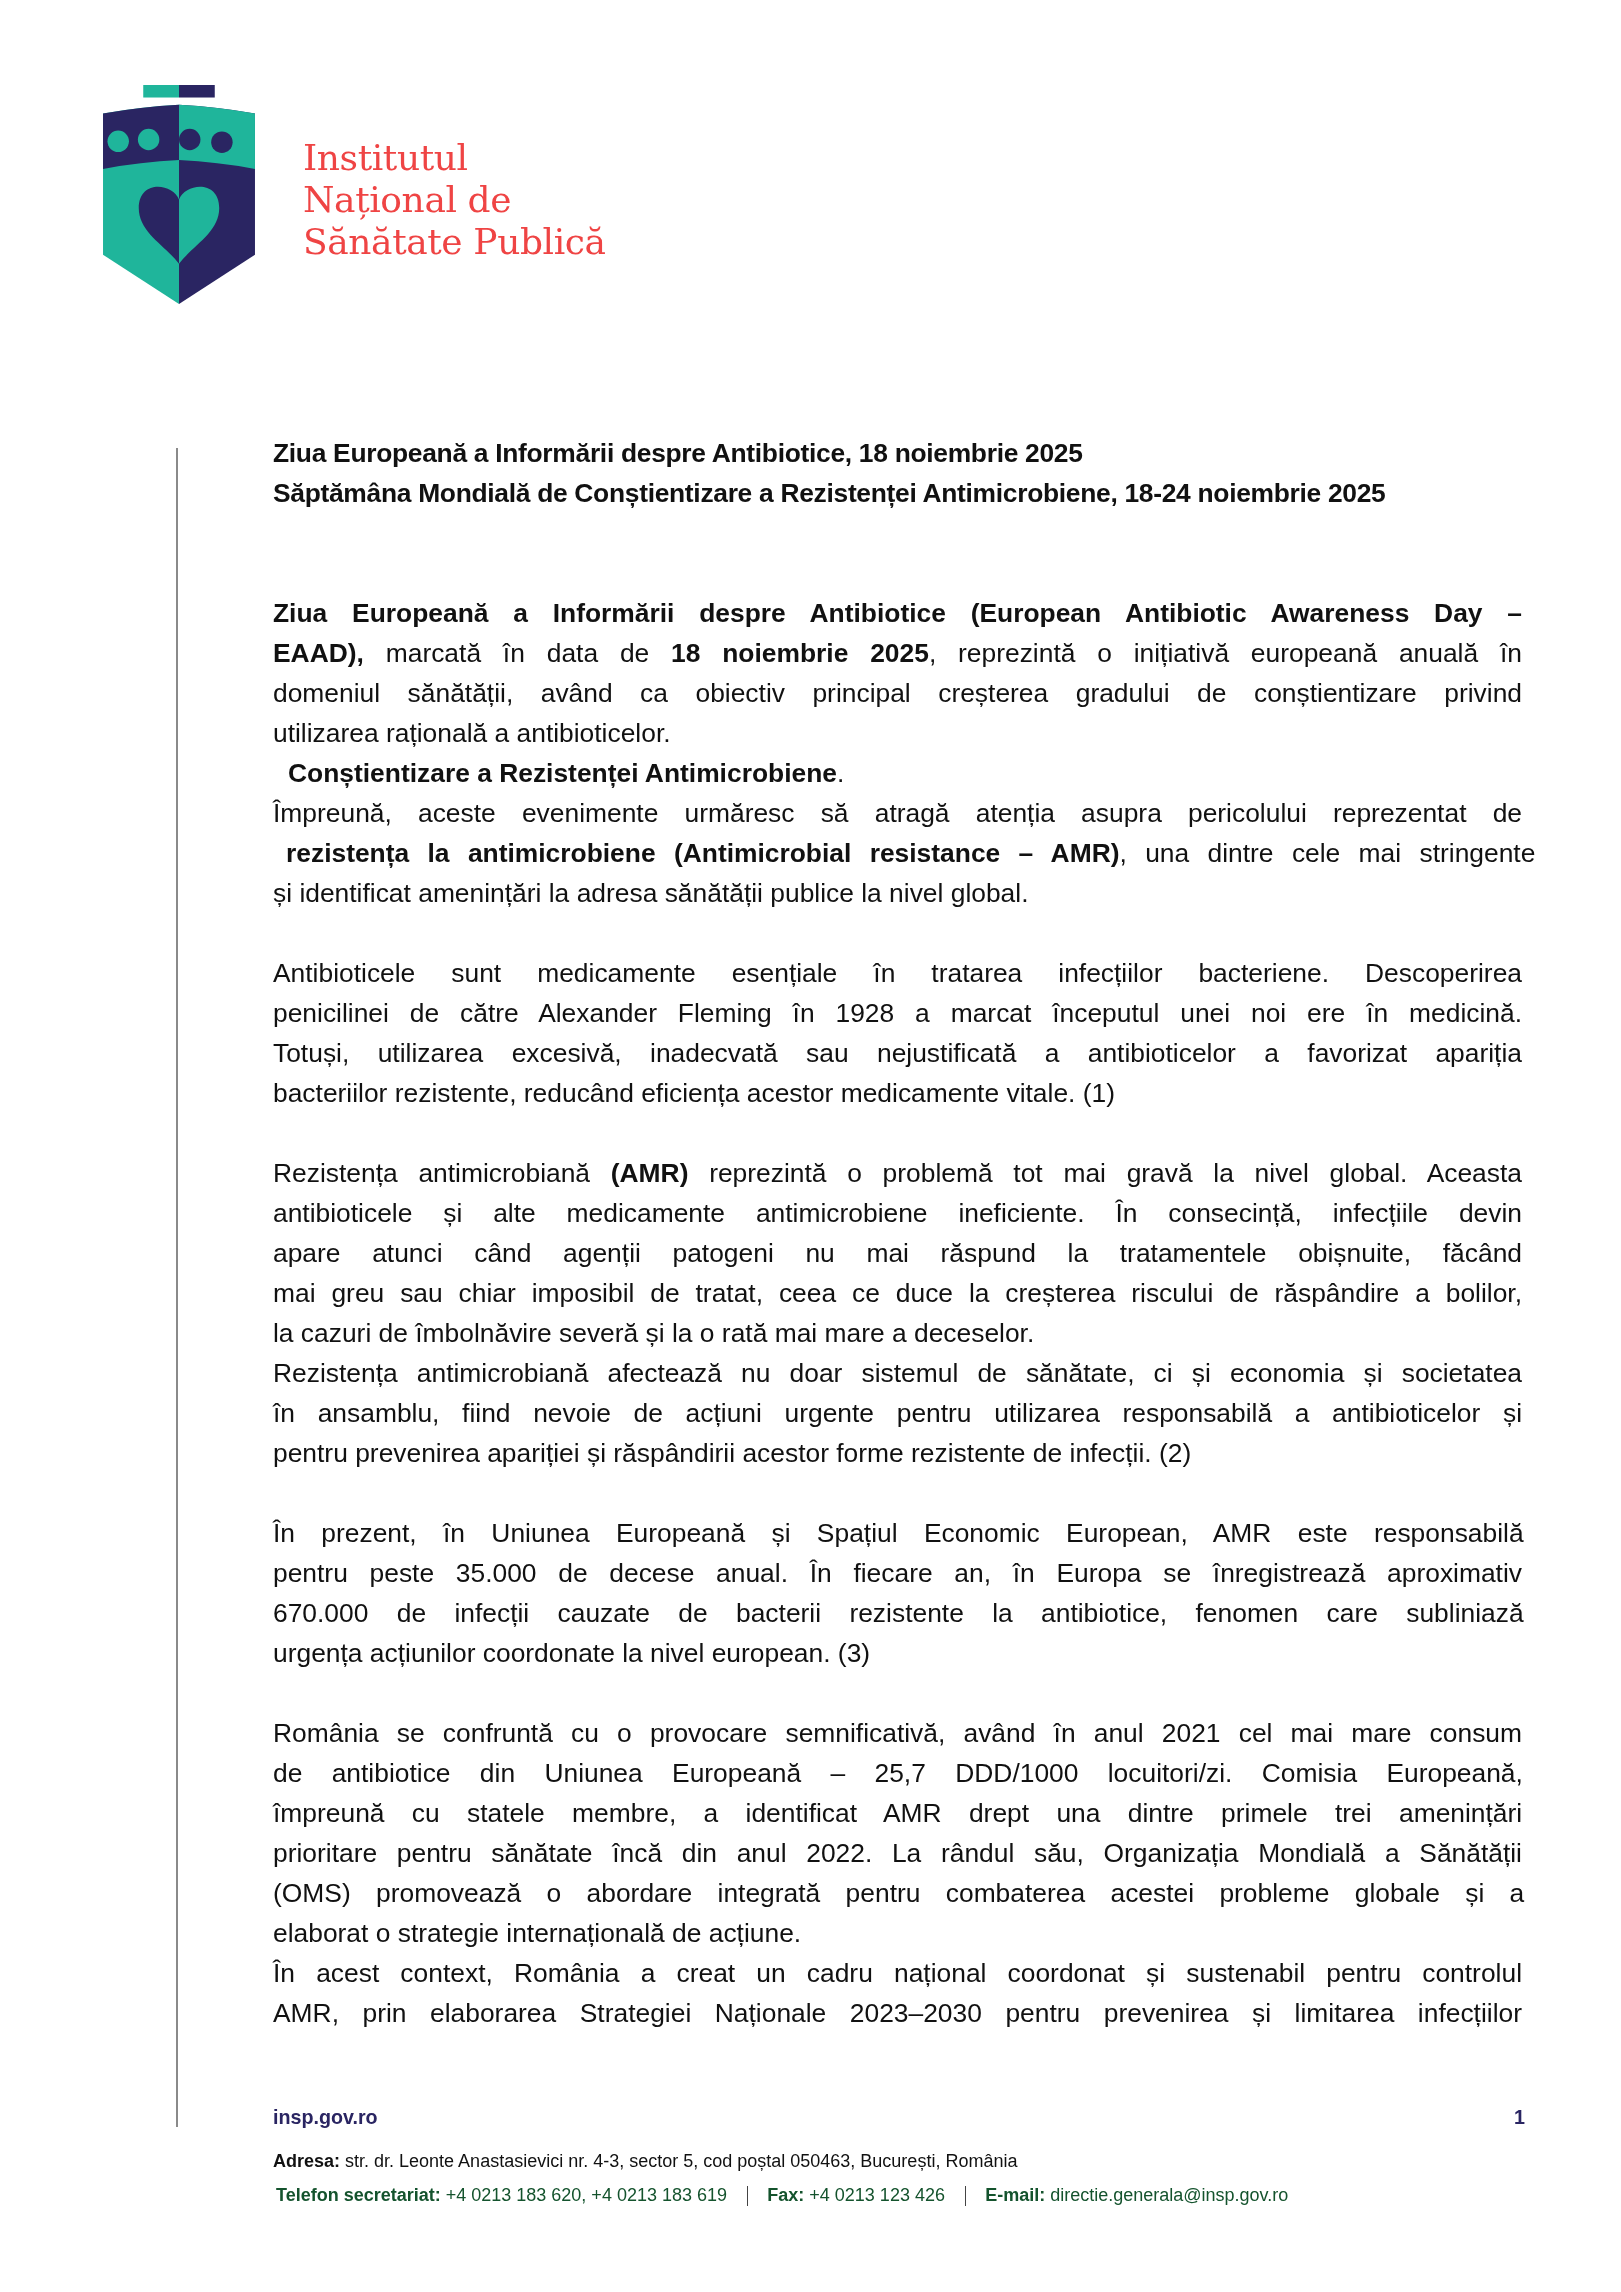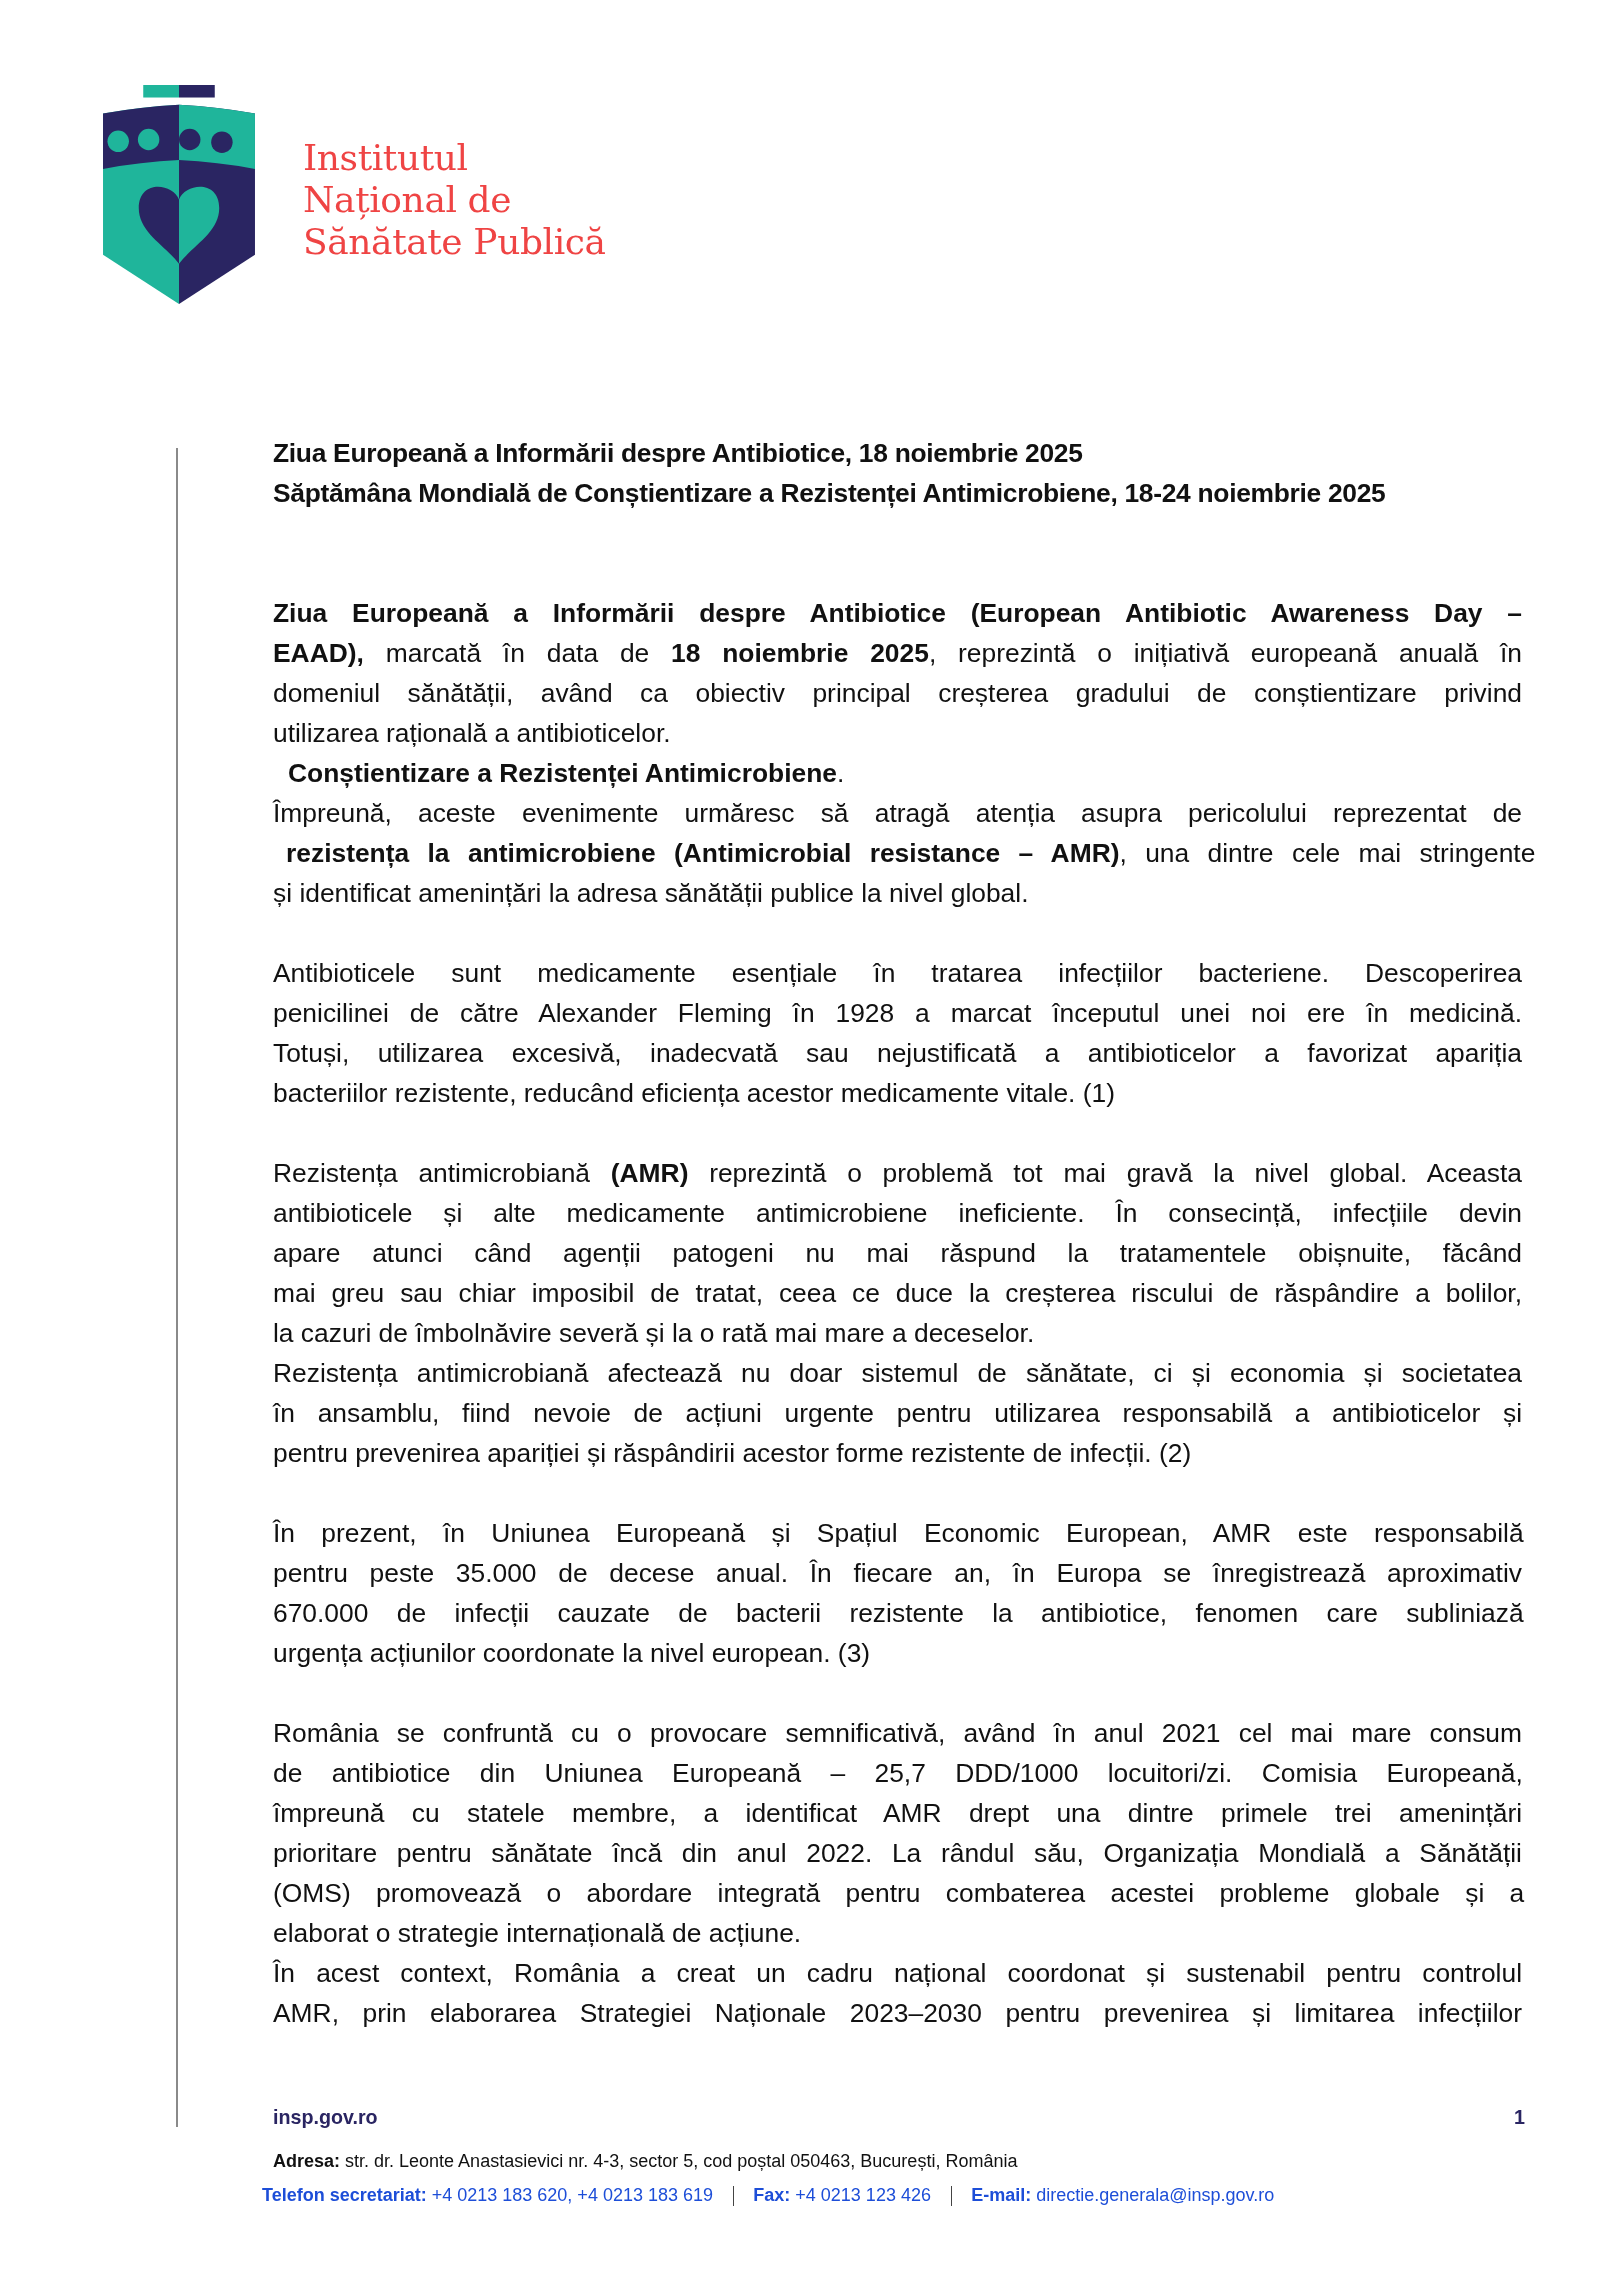--- a/index.html
+++ b/index.html
@@ -12,21 +12,21 @@
   .titles div { font-weight:bold; white-space:nowrap; letter-spacing:-0.3px; }
   .para { text-align:justify; margin:0; }
   .para.gap { margin-top:40px; }
   .line { display:block; text-align:justify; text-align-last:justify; white-space:nowrap; height:40px; overflow:visible; }
   .line.last { text-align-last:left; }
   .line span { white-space:pre; }
   b { font-weight:bold; }
   .footer-site { position:absolute; left:273px; top:2106px; font-size:19.7px; font-weight:bold; color:#2a2562; }
   .page-num { position:absolute; left:1514px; top:2106px; font-size:19.7px; font-weight:bold; color:#2a2562; }
   .footer-addr { position:absolute; left:273px; top:2151px; font-size:18px; color:#111; white-space:nowrap; }
-  .footer-contact { position:absolute; left:262px; top:2185px; font-size:18px; color:#1d4ed8; white-space:nowrap; }
+  .footer-contact { position:absolute; left:276px; top:2185px; font-size:18px; color:#14532d; white-space:nowrap; }
   .sep { display:inline-block; width:0.9px; height:19.7px; background:#444; margin:0 19.7px; vertical-align:middle; }
 </style>
 </head>
 <body>
 
 <svg class="logo" viewBox="0 0 170 245" xmlns="http://www.w3.org/2000/svg">
   <rect x="45" y="0" width="40" height="14" fill="#1fb59b"></rect>
   <rect x="85" y="0" width="40" height="14" fill="#2a2562"></rect>
 
   <path d="M0,32 Q42,24 85,22 L85,245 L0,190 Z" fill="#1fb59b"></path>

